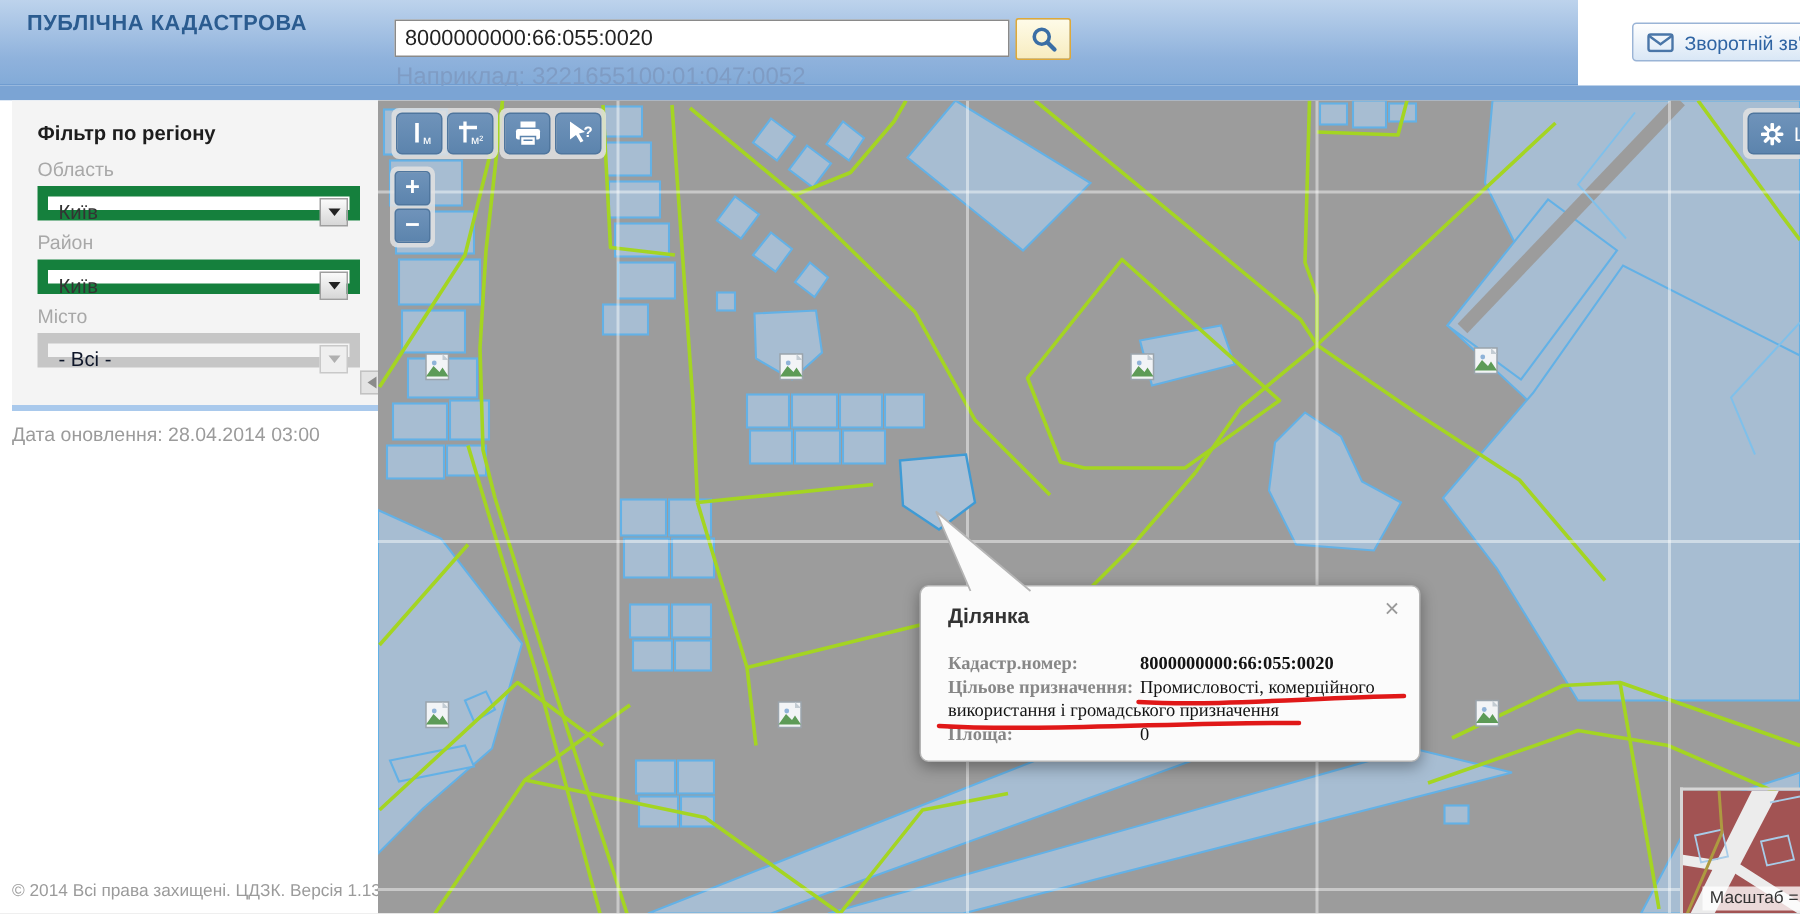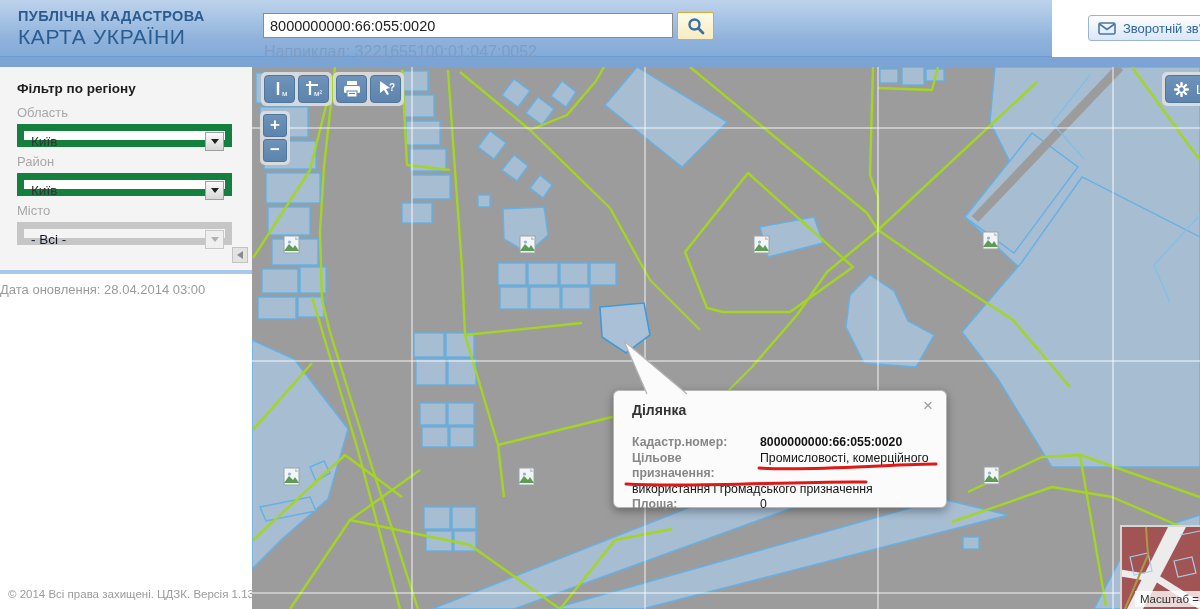--- a/index.html
+++ b/index.html
@@ -18,21 +18,21 @@
   .search-btn { position:absolute; left:414px; top:0; width:37px; height:28px; background:linear-gradient(#fefbe8,#f7ecc0);
     border:1px solid #dfa938; border-radius:2px; cursor:pointer; display:flex; align-items:center; justify-content:center; }
   .search-hint { position:absolute; left:1px; top:31px; font-size:16px; color:#7f9cc4; white-space:nowrap; }
   .feedback-btn { position:absolute; left:1088px; top:15px; height:26px; width:140px;
     background:linear-gradient(#fefefe,#d9e7f6); border:1px solid #9ab4d6; border-radius:3px;
     display:flex; align-items:center; gap:7px; padding:0 9px; color:#2f64a3; font-size:13px; white-space:nowrap; cursor:pointer; }
 
   .top-strip { position:absolute; left:0; top:57px; width:1200px; height:10px; background:#7ba4d4; }
 
   
-  .sidebar { position:absolute; left:0; top:67px; width:300px; height:542px; background:#fff; }
+  .sidebar { position:absolute; left:0; top:67px; width:300px; height:542px; background:#fff;padding-left:8px; }
   .filter-panel { position:relative; width:252px; height:203px; background:#f4f4f4; padding:14px 17px 0 17px; }
   .panel-strip { width:252px; height:4px; background:#a9c9ec; }
   .filter-title { font-size:13.5px; font-weight:bold; color:#1d1d1d; margin-bottom:9px; }
   .field-label { font-size:13px; color:#a8a8a8; margin:7px 0 4px 0; }
   .selectbox { position:relative; width:215px; height:23px; background:#fff; border:7px solid #15803d; cursor:pointer; }
   .selectbox .sel-text { position:absolute; left:7px; top:3px; font-size:13.5px; color:#333; }
   .sel-arrow-btn { position:absolute; right:1px; top:1px; width:19px; height:19px; background:linear-gradient(#fafafa,#d7d7d7);
     border:1px solid #9f9f9f; display:flex; align-items:center; justify-content:center; }
   .sel-arrow { width:0; height:0; border-left:4px solid transparent; border-right:4px solid transparent; border-top:5px solid #222; }
   .selectbox.disabled { background:#f4f4f4; border-color:#c6c6c6; }
@@ -59,40 +59,39 @@
   .layers-group { position:absolute; left:910px; top:5px; background:rgba(226,226,226,.85); border-radius:5px; padding:3px; z-index:10; }
   .layers-btn { height:28px; width:72px; background:linear-gradient(#6f93ba,#5c84ad); border:1px solid #4f769e; border-radius:4px;
     display:flex; align-items:center; gap:7px; padding:0 8px; color:#fff; font-size:13px; cursor:pointer; }
 
   
   .popup { position:absolute; left:361px; top:323px; width:334px; height:118px; background:#fbfbfb;
     border:1px solid #b5b5b5; border-radius:6px; box-shadow:0 3px 10px rgba(0,0,0,.35); z-index:20; }
   .popup-tail { position:absolute; left:361px; top:268px; z-index:21; pointer-events:none; }
   .popup-title { position:absolute; left:18px; top:11px; font-size:14px; font-weight:bold; color:#333; }
   .popup-close { position:absolute; right:13px; top:6px; font-size:17px; color:#9a9a9a; cursor:pointer; line-height:17px; }
-  .popup-rows { position:absolute; left:18px; top:44px; width:300px; font-size:12.3px; line-height:15.5px; color:#141414; }
+  .popup-rows { position:absolute; left:18px; top:44px; width:300px; font-size:12.3px; line-height:15.5px; color:#141414;font-family:Liberation Serif, serif; }
   .plabel { display:inline-block; width:128px; vertical-align:top; font-weight:bold; color:#878787; }
   .pval-bold { font-weight:bold; }
   .popup-anno { position:absolute; left:0; top:0; width:334px; height:140px; z-index:22; pointer-events:none; }
 
   
   .minimap { position:absolute; left:868px; top:458px; width:80px; height:84px; border-left:2px solid #d6d6d6;
     border-top:2px solid #d6d6d6; z-index:8; overflow:hidden; }
   .scale-label { position:absolute; right:-4px; bottom:2px; background:rgba(255,255,255,.78); color:#333;
     font-size:11.5px; padding:2px 5px; white-space:nowrap; z-index:9; }
 </style>
 </head>
 <body>
 
 <div id="stage">
 
   <div class="app-header">
     <div class="logo">
       <div class="l1">ПУБЛІЧНА КАДАСТРОВА</div>
-      <div class="l2">КАРТА УКРАЇНИ</div>
     </div>
     <div class="search-wrap">
       <input class="search-input" value="8000000000:66:055:0020" style="">
       <div class="search-btn">
         <svg width="18" height="18" viewBox="0 0 18 18">
           <circle cx="7.5" cy="7.5" r="5" fill="none" stroke="#3a6ea5" stroke-width="2.4"></circle>
           <line x1="11.5" y1="11.5" x2="16" y2="16" stroke="#3a6ea5" stroke-width="2.8" stroke-linecap="round"></line>
         </svg>
       </div>
       <div class="search-hint">Наприклад: 3221655100:01:047:0052</div>

